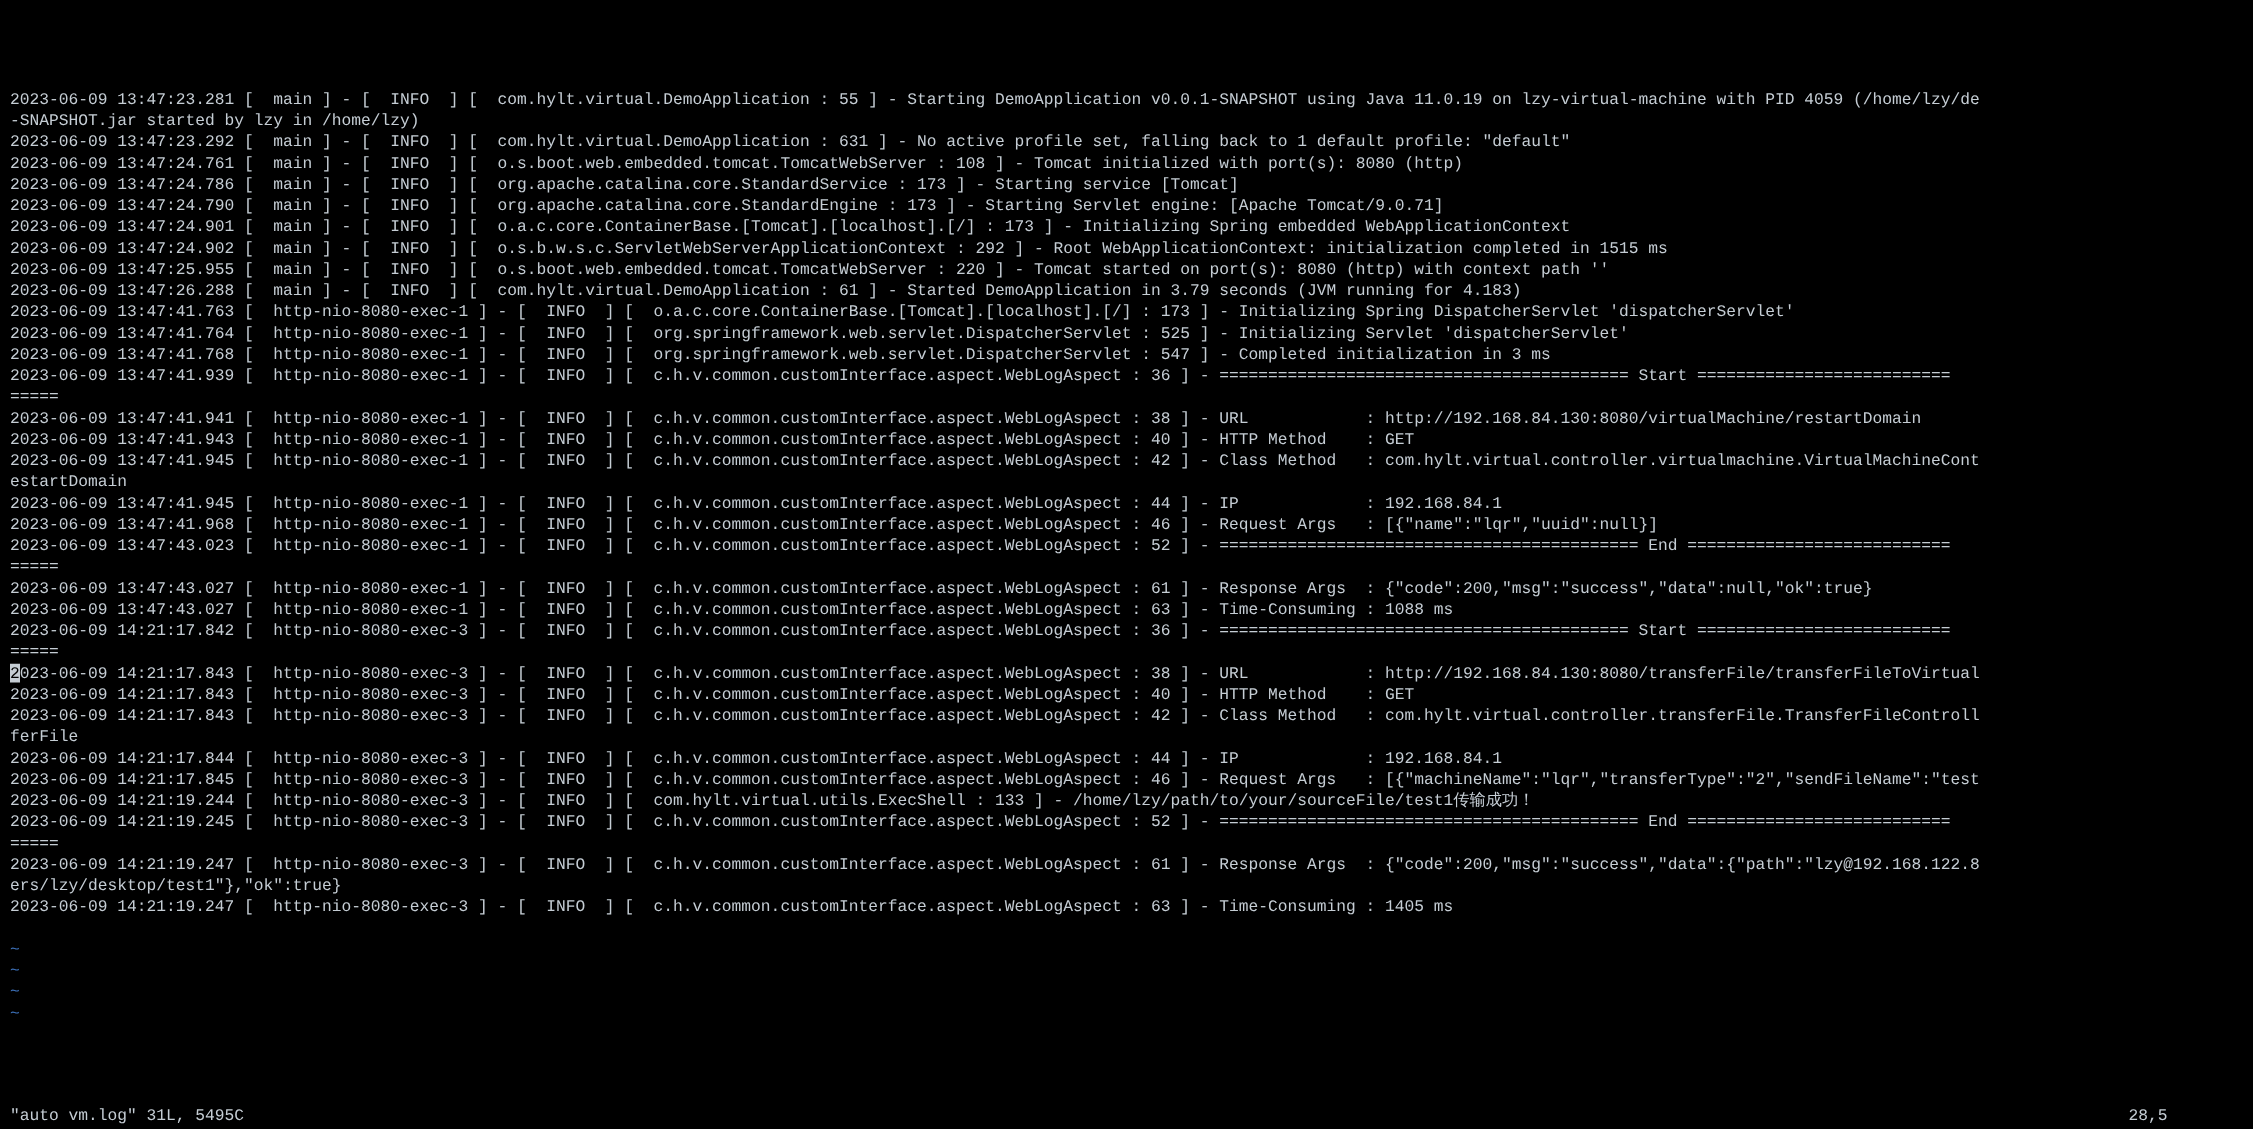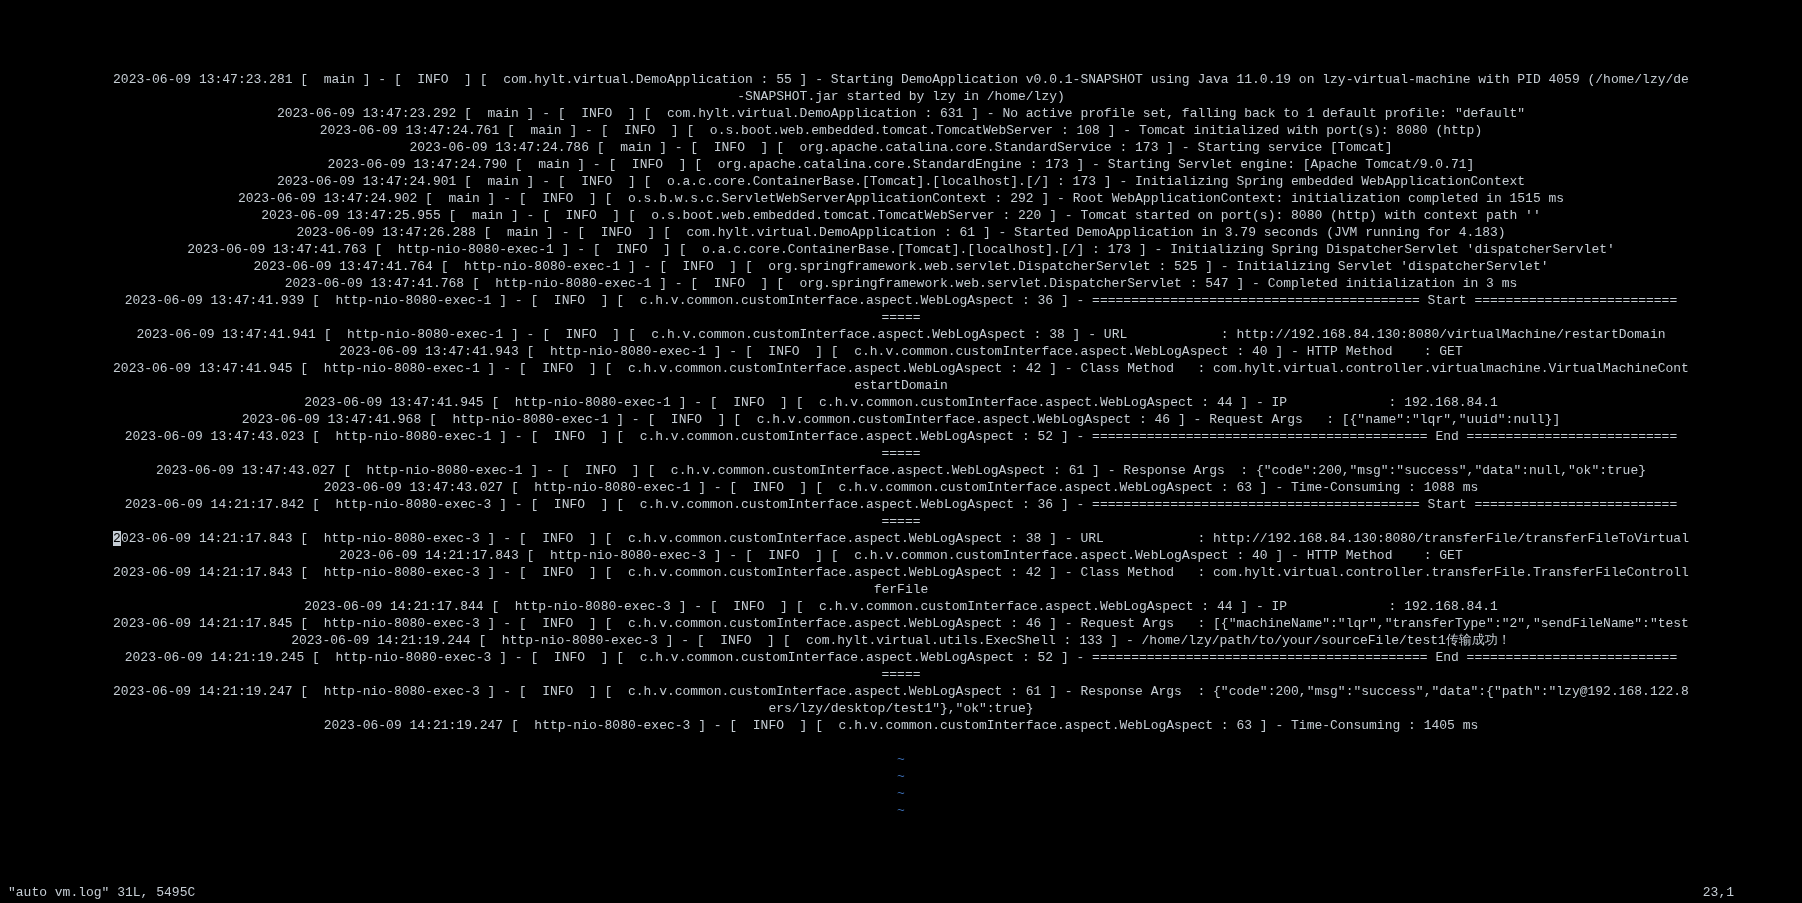--- a/index.html
+++ b/index.html
@@ -1,15 +1,15 @@
 <!DOCTYPE html>
 <html><head>
   <meta charset="utf-8">
   <style>
-    * { margin: 0; padding: 0; box-sizing: border-box; text-align: center; }
+    * { margin: 0; padding: 0; box-sizing: border-box; }
     body {
       background: #000000;
       color: #c5cdd4;
       font-family: "Consolas", "Courier New", monospace;
       font-size: 13px;
       line-height: 17px;
       white-space: pre;
       overflow-x: auto;
       padding: 3px 8px;
     }
@@ -30,19 +30,19 @@
 </head>
 <body>
 
 
 
 <div id="log-container"><span class="log-line">2023-06-09 13:47:23.281 [  main ] - [  INFO  ] [  com.hylt.virtual.DemoApplication : 55 ] - Starting DemoApplication v0.0.1-SNAPSHOT using Java 11.0.19 on lzy-virtual-machine with PID 4059 (/home/lzy/de</span><span class="log-line">-SNAPSHOT.jar started by lzy in /home/lzy)</span><span class="log-line">2023-06-09 13:47:23.292 [  main ] - [  INFO  ] [  com.hylt.virtual.DemoApplication : 631 ] - No active profile set, falling back to 1 default profile: "default"</span><span class="log-line">2023-06-09 13:47:24.761 [  main ] - [  INFO  ] [  o.s.boot.web.embedded.tomcat.TomcatWebServer : 108 ] - Tomcat initialized with port(s): 8080 (http)</span><span class="log-line">2023-06-09 13:47:24.786 [  main ] - [  INFO  ] [  org.apache.catalina.core.StandardService : 173 ] - Starting service [Tomcat]</span><span class="log-line">2023-06-09 13:47:24.790 [  main ] - [  INFO  ] [  org.apache.catalina.core.StandardEngine : 173 ] - Starting Servlet engine: [Apache Tomcat/9.0.71]</span><span class="log-line">2023-06-09 13:47:24.901 [  main ] - [  INFO  ] [  o.a.c.core.ContainerBase.[Tomcat].[localhost].[/] : 173 ] - Initializing Spring embedded WebApplicationContext</span><span class="log-line">2023-06-09 13:47:24.902 [  main ] - [  INFO  ] [  o.s.b.w.s.c.ServletWebServerApplicationContext : 292 ] - Root WebApplicationContext: initialization completed in 1515 ms</span><span class="log-line">2023-06-09 13:47:25.955 [  main ] - [  INFO  ] [  o.s.boot.web.embedded.tomcat.TomcatWebServer : 220 ] - Tomcat started on port(s): 8080 (http) with context path ''</span><span class="log-line">2023-06-09 13:47:26.288 [  main ] - [  INFO  ] [  com.hylt.virtual.DemoApplication : 61 ] - Started DemoApplication in 3.79 seconds (JVM running for 4.183)</span><span class="log-line">2023-06-09 13:47:41.763 [  http-nio-8080-exec-1 ] - [  INFO  ] [  o.a.c.core.ContainerBase.[Tomcat].[localhost].[/] : 173 ] - Initializing Spring DispatcherServlet 'dispatcherServlet'</span><span class="log-line">2023-06-09 13:47:41.764 [  http-nio-8080-exec-1 ] - [  INFO  ] [  org.springframework.web.servlet.DispatcherServlet : 525 ] - Initializing Servlet 'dispatcherServlet'</span><span class="log-line">2023-06-09 13:47:41.768 [  http-nio-8080-exec-1 ] - [  INFO  ] [  org.springframework.web.servlet.DispatcherServlet : 547 ] - Completed initialization in 3 ms</span><span class="log-line">2023-06-09 13:47:41.939 [  http-nio-8080-exec-1 ] - [  INFO  ] [  c.h.v.common.customInterface.aspect.WebLogAspect : 36 ] - ========================================== Start ==========================</span><span class="log-line">=====</span><span class="log-line">2023-06-09 13:47:41.941 [  http-nio-8080-exec-1 ] - [  INFO  ] [  c.h.v.common.customInterface.aspect.WebLogAspect : 38 ] - URL            : http://192.168.84.130:8080/virtualMachine/restartDomain</span><span class="log-line">2023-06-09 13:47:41.943 [  http-nio-8080-exec-1 ] - [  INFO  ] [  c.h.v.common.customInterface.aspect.WebLogAspect : 40 ] - HTTP Method    : GET</span><span class="log-line">2023-06-09 13:47:41.945 [  http-nio-8080-exec-1 ] - [  INFO  ] [  c.h.v.common.customInterface.aspect.WebLogAspect : 42 ] - Class Method   : com.hylt.virtual.controller.virtualmachine.VirtualMachineCont</span><span class="log-line">estartDomain</span><span class="log-line">2023-06-09 13:47:41.945 [  http-nio-8080-exec-1 ] - [  INFO  ] [  c.h.v.common.customInterface.aspect.WebLogAspect : 44 ] - IP             : 192.168.84.1</span><span class="log-line">2023-06-09 13:47:41.968 [  http-nio-8080-exec-1 ] - [  INFO  ] [  c.h.v.common.customInterface.aspect.WebLogAspect : 46 ] - Request Args   : [{"name":"lqr","uuid":null}]</span><span class="log-line">2023-06-09 13:47:43.023 [  http-nio-8080-exec-1 ] - [  INFO  ] [  c.h.v.common.customInterface.aspect.WebLogAspect : 52 ] - =========================================== End ===========================</span><span class="log-line">=====</span><span class="log-line">2023-06-09 13:47:43.027 [  http-nio-8080-exec-1 ] - [  INFO  ] [  c.h.v.common.customInterface.aspect.WebLogAspect : 61 ] - Response Args  : {"code":200,"msg":"success","data":null,"ok":true}</span><span class="log-line">2023-06-09 13:47:43.027 [  http-nio-8080-exec-1 ] - [  INFO  ] [  c.h.v.common.customInterface.aspect.WebLogAspect : 63 ] - Time-Consuming : 1088 ms</span><span class="log-line">2023-06-09 14:21:17.842 [  http-nio-8080-exec-3 ] - [  INFO  ] [  c.h.v.common.customInterface.aspect.WebLogAspect : 36 ] - ========================================== Start ==========================</span><span class="log-line">=====</span><span class="log-line"><span class="cursor-mark">2</span>023-06-09 14:21:17.843 [  http-nio-8080-exec-3 ] - [  INFO  ] [  c.h.v.common.customInterface.aspect.WebLogAspect : 38 ] - URL            : http://192.168.84.130:8080/transferFile/transferFileToVirtual</span><span class="log-line">2023-06-09 14:21:17.843 [  http-nio-8080-exec-3 ] - [  INFO  ] [  c.h.v.common.customInterface.aspect.WebLogAspect : 40 ] - HTTP Method    : GET</span><span class="log-line">2023-06-09 14:21:17.843 [  http-nio-8080-exec-3 ] - [  INFO  ] [  c.h.v.common.customInterface.aspect.WebLogAspect : 42 ] - Class Method   : com.hylt.virtual.controller.transferFile.TransferFileControll</span><span class="log-line">ferFile</span><span class="log-line">2023-06-09 14:21:17.844 [  http-nio-8080-exec-3 ] - [  INFO  ] [  c.h.v.common.customInterface.aspect.WebLogAspect : 44 ] - IP             : 192.168.84.1</span><span class="log-line">2023-06-09 14:21:17.845 [  http-nio-8080-exec-3 ] - [  INFO  ] [  c.h.v.common.customInterface.aspect.WebLogAspect : 46 ] - Request Args   : [{"machineName":"lqr","transferType":"2","sendFileName":"test</span><span class="log-line">2023-06-09 14:21:19.244 [  http-nio-8080-exec-3 ] - [  INFO  ] [  com.hylt.virtual.utils.ExecShell : 133 ] - /home/lzy/path/to/your/sourceFile/test1传输成功！</span><span class="log-line">2023-06-09 14:21:19.245 [  http-nio-8080-exec-3 ] - [  INFO  ] [  c.h.v.common.customInterface.aspect.WebLogAspect : 52 ] - =========================================== End ===========================</span><span class="log-line">=====</span><span class="log-line">2023-06-09 14:21:19.247 [  http-nio-8080-exec-3 ] - [  INFO  ] [  c.h.v.common.customInterface.aspect.WebLogAspect : 61 ] - Response Args  : {"code":200,"msg":"success","data":{"path":"lzy@192.168.122.8</span><span class="log-line">ers/lzy/desktop/test1"},"ok":true}</span><span class="log-line">2023-06-09 14:21:19.247 [  http-nio-8080-exec-3 ] - [  INFO  ] [  c.h.v.common.customInterface.aspect.WebLogAspect : 63 ] - Time-Consuming : 1405 ms</span></div>
 <div id="tilde-container"><span class="log-line tilde">~</span><span class="log-line tilde">~</span><span class="log-line tilde">~</span><span class="log-line tilde">~</span></div>
 <div class="status-bar">
   <span>"auto vm.log" 31L, 5495C</span>
   <span class="status-right">
-    <span>23,1</span>
+    <span>28,5</span>
     <span></span>
   </span>
 </div>
 
 
 
 
 </body></html>

